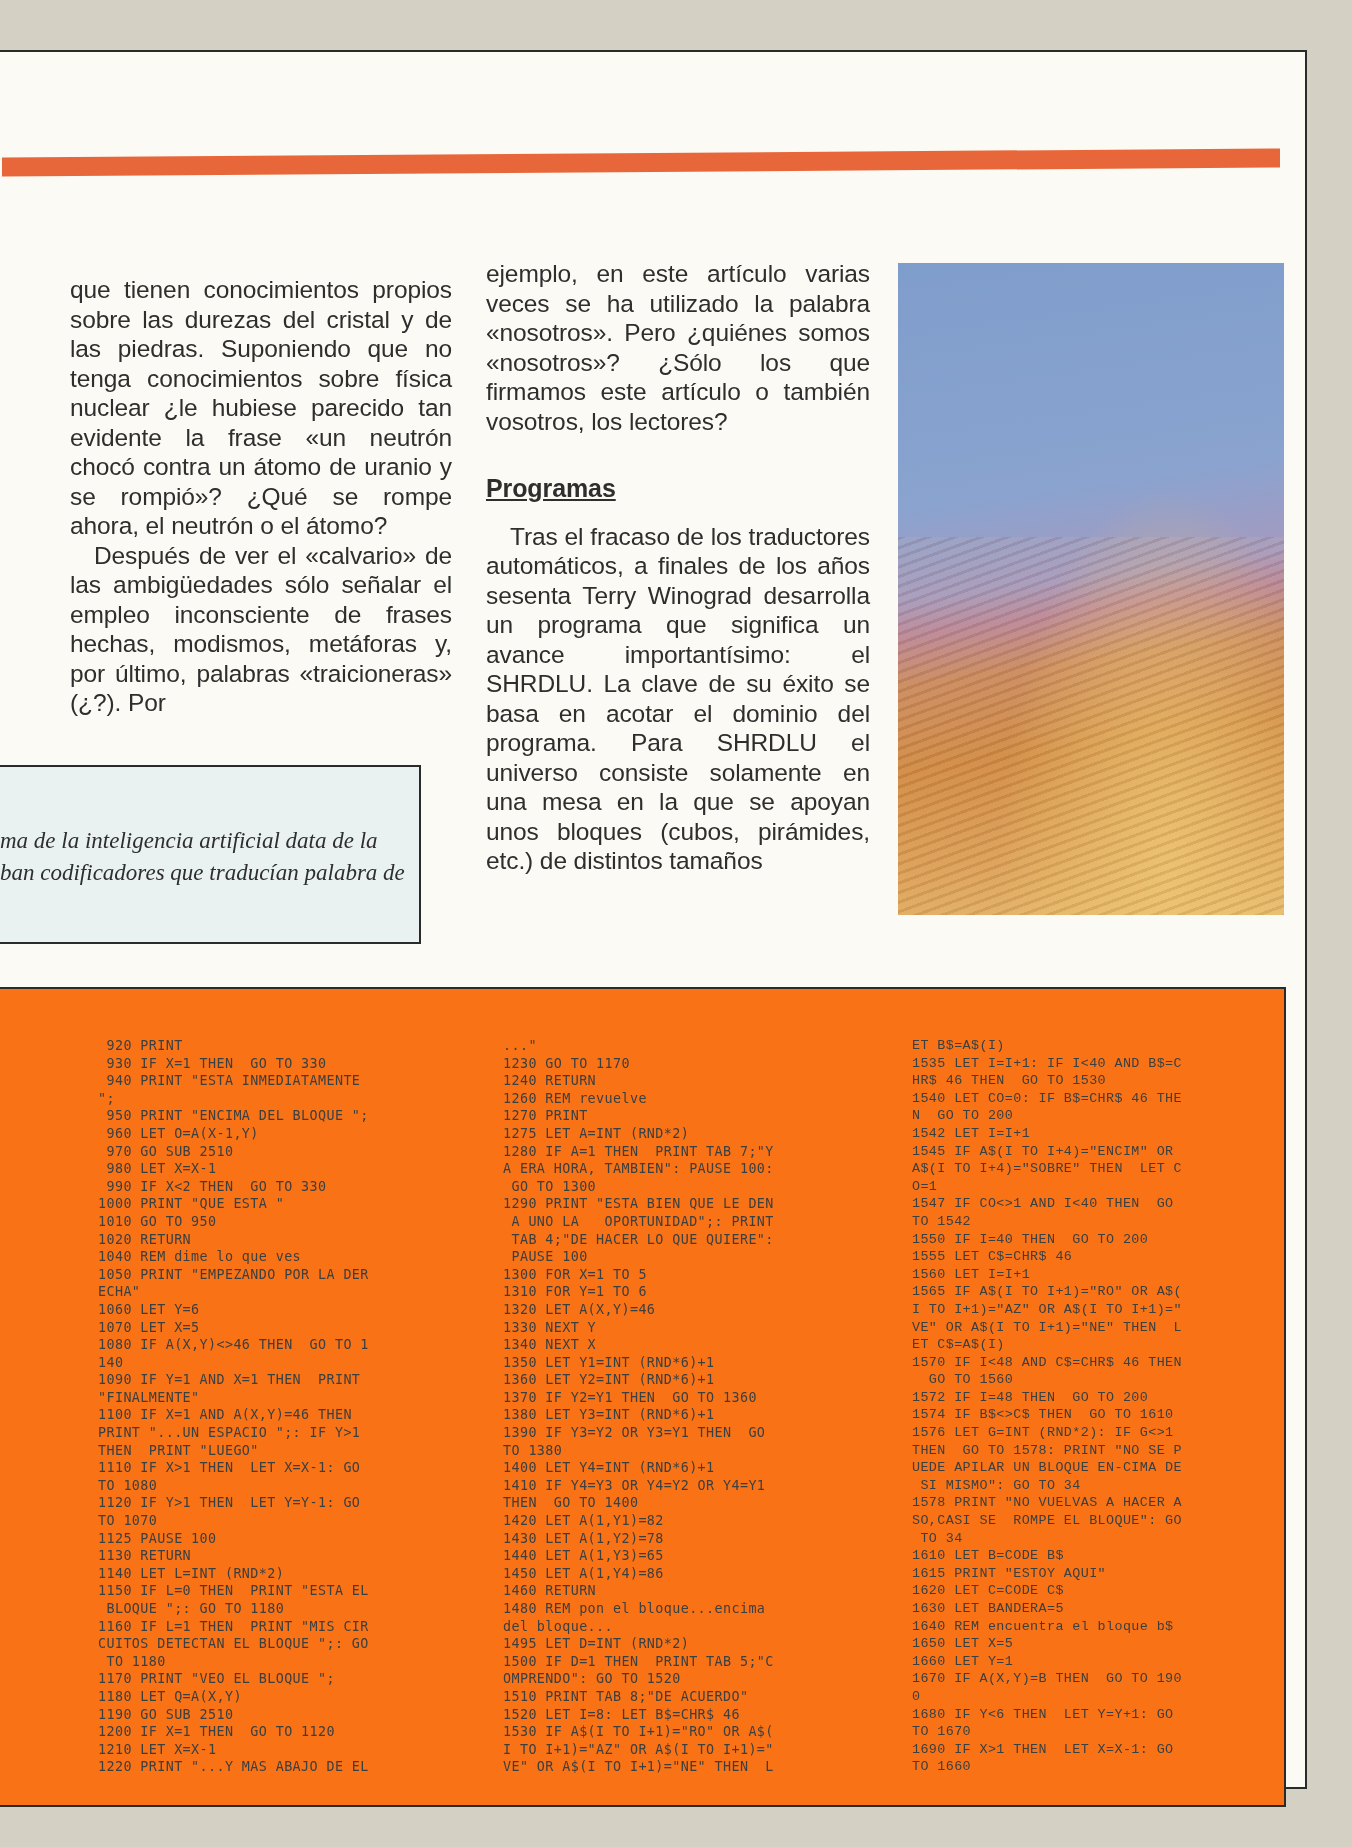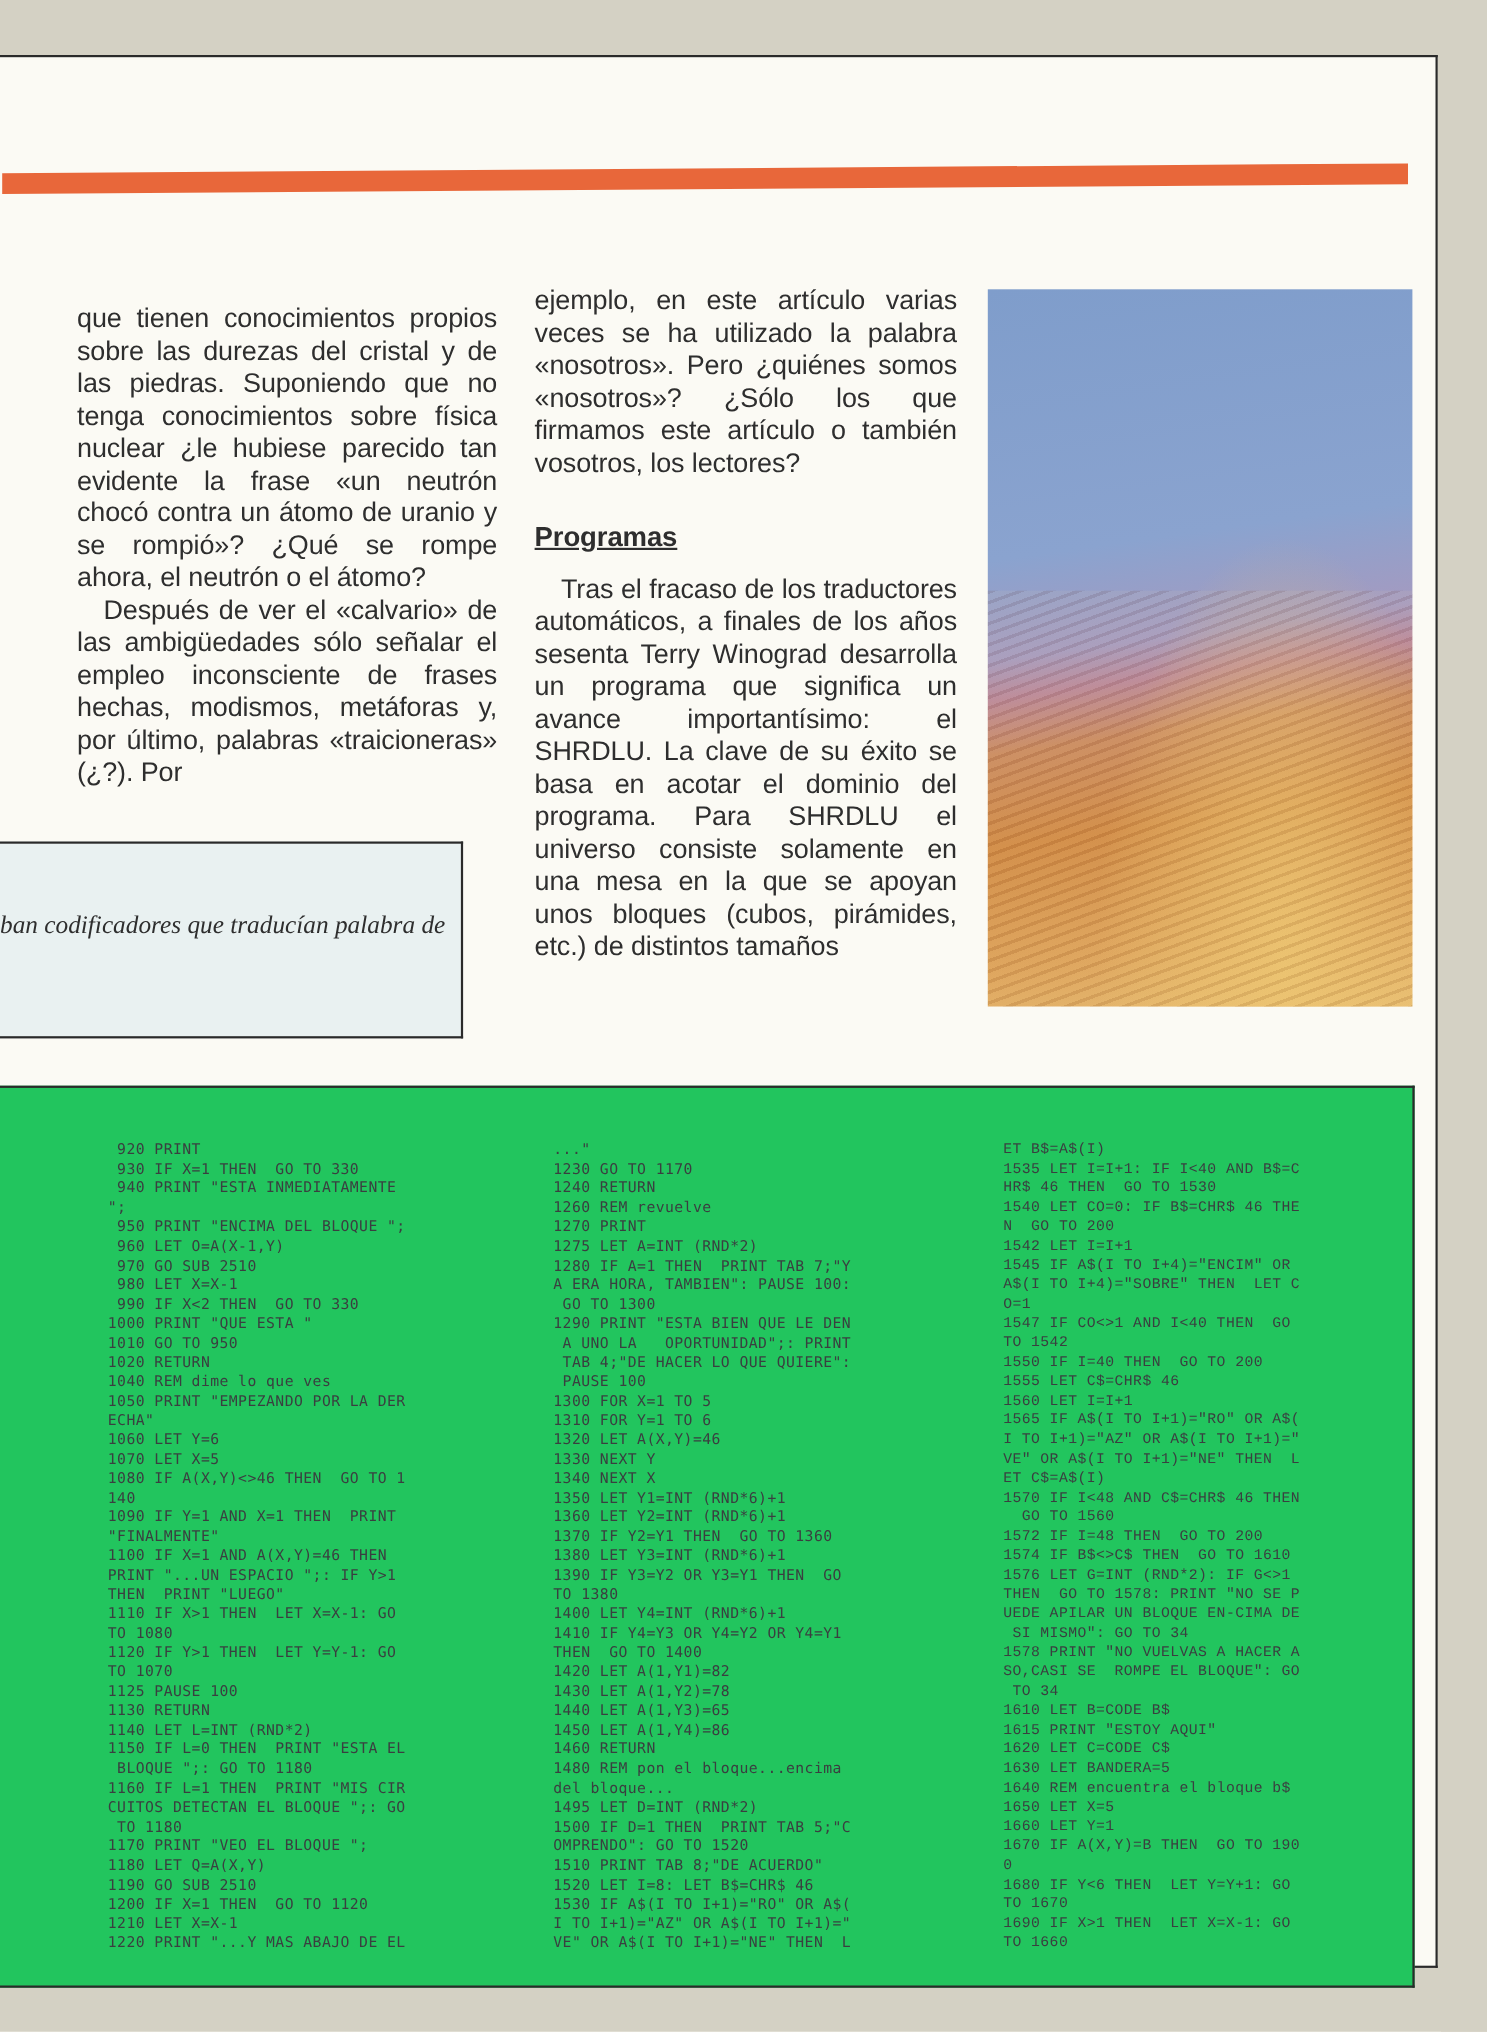--- a/index.html
+++ b/index.html
@@ -43,21 +43,21 @@
   }
   .quote-box {
     position:absolute; left:0; top:713px; width:419px; height:175px;
     background:#e9f1f1; border-top:2px solid #2a2a2a; border-right:2px solid #2a2a2a; border-bottom:2px solid #2a2a2a;
     font-family:"Liberation Serif", serif; font-style:italic; font-size:23px; line-height:32px; color:#2e2e2e;
     overflow:hidden;
   }
   .quote-box .q-inner { position:absolute; left:0; top:58px; white-space:nowrap; }
   .listing {
     position:absolute; left:0; top:935px; width:1284px; height:816px;
-    background:#22c55e;
+    background:#f97316;
     border-top:2px solid #2a2a2a; border-right:2px solid #2a2a2a; border-bottom:2px solid #2a2a2a;
   }
   .code-col {
     position:absolute; top:48px;
     font-family:"DejaVu Sans Mono", monospace; font-size:13.4px; line-height:17.6px;
     color:#3a3f40; white-space:pre; letter-spacing:0.4px;
   }
   .code-col div { height:17.6px; }
   .code-c1 { left:98px; }
   .code-c2 { left:503px; }
@@ -84,20 +84,21 @@
     <p class="heading">Programas</p>
     <p class="indent">Tras el fracaso de los traductores automáticos, a finales de los años sesenta Terry Winograd desarrolla un programa que significa un avance importantísimo: el SHRDLU. La clave de su éxito se basa en acotar el dominio del programa. Para SHRDLU el universo consiste solamente en una mesa en la que se apoyan unos bloques (cubos, pirámides, etc.) de distintos tamaños</p>
   </div>
 
   <div class="photo">
     <div class="ripples"></div>
   </div>
 
   <div class="quote-box">
     <div class="q-inner">
+      <div>ma de la inteligencia artificial data de la</div>
       <div>ban codificadores que traducían palabra de</div>
     </div>
   </div>
 
   <div class="listing">
     <div class="code-col code-c1"><div> 920 PRINT</div><div> 930 IF X=1 THEN  GO TO 330</div><div> 940 PRINT "ESTA INMEDIATAMENTE</div><div>";</div><div> 950 PRINT "ENCIMA DEL BLOQUE ";</div><div> 960 LET O=A(X-1,Y)</div><div> 970 GO SUB 2510</div><div> 980 LET X=X-1</div><div> 990 IF X&lt;2 THEN  GO TO 330</div><div>1000 PRINT "QUE ESTA "</div><div>1010 GO TO 950</div><div>1020 RETURN</div><div>1040 REM dime lo que ves</div><div>1050 PRINT "EMPEZANDO POR LA DER</div><div>ECHA"</div><div>1060 LET Y=6</div><div>1070 LET X=5</div><div>1080 IF A(X,Y)&lt;&gt;46 THEN  GO TO 1</div><div>140</div><div>1090 IF Y=1 AND X=1 THEN  PRINT</div><div>"FINALMENTE"</div><div>1100 IF X=1 AND A(X,Y)=46 THEN</div><div>PRINT "...UN ESPACIO ";: IF Y&gt;1</div><div>THEN  PRINT "LUEGO"</div><div>1110 IF X&gt;1 THEN  LET X=X-1: GO</div><div>TO 1080</div><div>1120 IF Y&gt;1 THEN  LET Y=Y-1: GO</div><div>TO 1070</div><div>1125 PAUSE 100</div><div>1130 RETURN</div><div>1140 LET L=INT (RND*2)</div><div>1150 IF L=0 THEN  PRINT "ESTA EL</div><div> BLOQUE ";: GO TO 1180</div><div>1160 IF L=1 THEN  PRINT "MIS CIR</div><div>CUITOS DETECTAN EL BLOQUE ";: GO</div><div> TO 1180</div><div>1170 PRINT "VEO EL BLOQUE ";</div><div>1180 LET Q=A(X,Y)</div><div>1190 GO SUB 2510</div><div>1200 IF X=1 THEN  GO TO 1120</div><div>1210 LET X=X-1</div><div>1220 PRINT "...Y MAS ABAJO DE EL</div></div>
     <div class="code-col code-c2"><div>..."</div><div>1230 GO TO 1170</div><div>1240 RETURN</div><div>1260 REM revuelve</div><div>1270 PRINT</div><div>1275 LET A=INT (RND*2)</div><div>1280 IF A=1 THEN  PRINT TAB 7;"Y</div><div>A ERA HORA, TAMBIEN": PAUSE 100:</div><div> GO TO 1300</div><div>1290 PRINT "ESTA BIEN QUE LE DEN</div><div> A UNO LA   OPORTUNIDAD";: PRINT</div><div> TAB 4;"DE HACER LO QUE QUIERE":</div><div> PAUSE 100</div><div>1300 FOR X=1 TO 5</div><div>1310 FOR Y=1 TO 6</div><div>1320 LET A(X,Y)=46</div><div>1330 NEXT Y</div><div>1340 NEXT X</div><div>1350 LET Y1=INT (RND*6)+1</div><div>1360 LET Y2=INT (RND*6)+1</div><div>1370 IF Y2=Y1 THEN  GO TO 1360</div><div>1380 LET Y3=INT (RND*6)+1</div><div>1390 IF Y3=Y2 OR Y3=Y1 THEN  GO</div><div>TO 1380</div><div>1400 LET Y4=INT (RND*6)+1</div><div>1410 IF Y4=Y3 OR Y4=Y2 OR Y4=Y1</div><div>THEN  GO TO 1400</div><div>1420 LET A(1,Y1)=82</div><div>1430 LET A(1,Y2)=78</div><div>1440 LET A(1,Y3)=65</div><div>1450 LET A(1,Y4)=86</div><div>1460 RETURN</div><div>1480 REM pon el bloque...encima</div><div>del bloque...</div><div>1495 LET D=INT (RND*2)</div><div>1500 IF D=1 THEN  PRINT TAB 5;"C</div><div>OMPRENDO": GO TO 1520</div><div>1510 PRINT TAB 8;"DE ACUERDO"</div><div>1520 LET I=8: LET B$=CHR$ 46</div><div>1530 IF A$(I TO I+1)="RO" OR A$(</div><div>I TO I+1)="AZ" OR A$(I TO I+1)="</div><div>VE" OR A$(I TO I+1)="NE" THEN  L</div></div>
     <div class="code-col code-c3"><div>ET B$=A$(I)</div><div>1535 LET I=I+1: IF I&lt;40 AND B$=C</div><div>HR$ 46 THEN  GO TO 1530</div><div>1540 LET CO=0: IF B$=CHR$ 46 THE</div><div>N  GO TO 200</div><div>1542 LET I=I+1</div><div>1545 IF A$(I TO I+4)="ENCIM" OR</div><div>A$(I TO I+4)="SOBRE" THEN  LET C</div><div>O=1</div><div>1547 IF CO&lt;&gt;1 AND I&lt;40 THEN  GO</div><div>TO 1542</div><div>1550 IF I=40 THEN  GO TO 200</div><div>1555 LET C$=CHR$ 46</div><div>1560 LET I=I+1</div><div>1565 IF A$(I TO I+1)="RO" OR A$(</div><div>I TO I+1)="AZ" OR A$(I TO I+1)="</div><div>VE" OR A$(I TO I+1)="NE" THEN  L</div><div>ET C$=A$(I)</div><div>1570 IF I&lt;48 AND C$=CHR$ 46 THEN</div><div>  GO TO 1560</div><div>1572 IF I=48 THEN  GO TO 200</div><div>1574 IF B$&lt;&gt;C$ THEN  GO TO 1610</div><div>1576 LET G=INT (RND*2): IF G&lt;&gt;1</div><div>THEN  GO TO 1578: PRINT "NO SE P</div><div>UEDE APILAR UN BLOQUE EN-CIMA DE</div><div> SI MISMO": GO TO 34</div><div>1578 PRINT "NO VUELVAS A HACER A</div><div>SO,CASI SE  ROMPE EL BLOQUE": GO</div><div> TO 34</div><div>1610 LET B=CODE B$</div><div>1615 PRINT "ESTOY AQUI"</div><div>1620 LET C=CODE C$</div><div>1630 LET BANDERA=5</div><div>1640 REM encuentra el bloque b$</div><div>1650 LET X=5</div><div>1660 LET Y=1</div><div>1670 IF A(X,Y)=B THEN  GO TO 190</div><div>0</div><div>1680 IF Y&lt;6 THEN  LET Y=Y+1: GO</div><div>TO 1670</div><div>1690 IF X&gt;1 THEN  LET X=X-1: GO</div><div>TO 1660</div></div>
   </div>
 </div>

